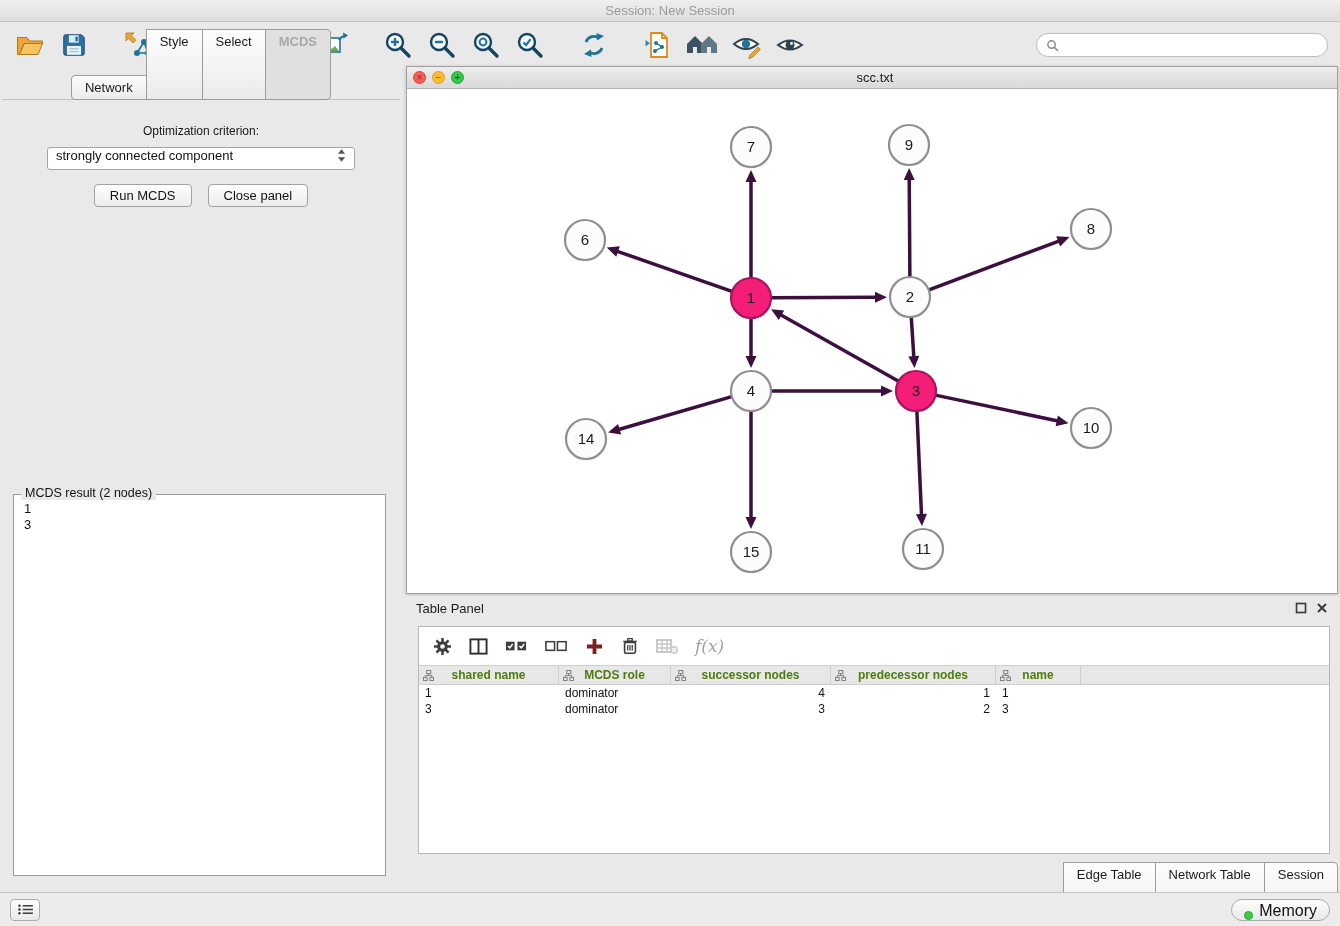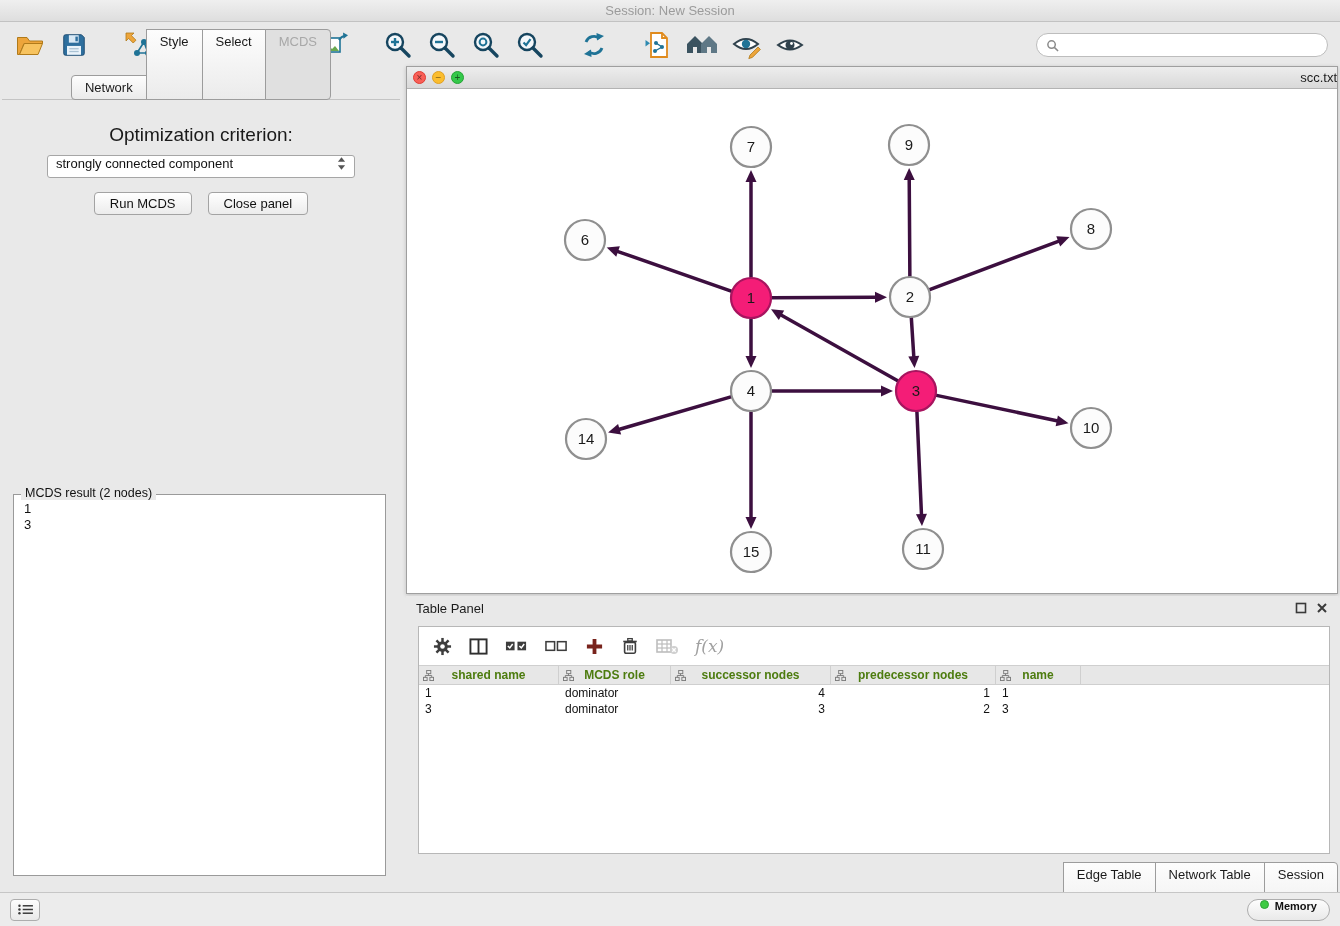--- a/index.html
+++ b/index.html
@@ -25,40 +25,40 @@
   .panel-hdr { height:24px; display:flex; align-items:center; padding:0 10px; font-size:13px; color:#1c1c1c; }
   .hdr-icons { margin-left:auto; display:flex; gap:9px; align-items:center; }
   .hdr-ic { background:none; border:none; display:flex; align-items:center; cursor:pointer; }
   .cp-tabstrip { position:relative; height:28px; margin-top:4px; }
   .cp-tabline { position:absolute; left:0; right:0; bottom:0; height:1px; background:#c4c4c4; }
   .cp-tabs { position:absolute; left:0; right:0; bottom:0; display:flex; justify-content:center; }
   .seg-tab { font-size:13px; padding:4px 13px; border:1px solid #9c9c9c;
     background:linear-gradient(#fdfdfd,#ebebeb); margin-left:-1px; color:#1a1a1a; cursor:pointer; white-space:nowrap; }
   .seg-tab:first-child { border-radius:4px 0 0 4px; margin-left:0;margin-top:46px; }
   .seg-tab:last-child { border-radius:0 4px 4px 0; }
-  .seg-disabled { color:#a8a8a8; background:#e0e0e0; }
+  .seg-disabled { color:#a8a8a8; background:#e0e0e0;font-weight:bold; }
   .seg-selected { color:#b4b4b4; background:#d8d8d8; }
-  .cp-label { text-align:center; margin-top:24px; font-size:19px; color:#1a1a1a; }
+  .cp-label { text-align:center; margin-top:24px; font-size:12px; color:#1a1a1a; }
   .cp-select { margin:9px auto 0; width:308px; height:23px; background:#fff; border:1px solid #a6a6a6;
     border-radius:3px; display:flex; align-items:flex-start; padding:0 8px; font-size:13px; color:#111; cursor:pointer; }
   .cp-btn-row { display:flex; justify-content:center; gap:16px; margin-top:14px; }
   .btn { font-size:13px; padding:3px 15px; border:1px solid #a3a3a3; border-radius:4px;
     background:linear-gradient(#ffffff,#ececec); color:#111; cursor:pointer; }
   .groupbox { position:absolute; left:11px; right:14px; top:426px; bottom:12px;
     border:1px solid #9a9a9a; background:#fff; }
   .legend { position:absolute; top:-9px; left:7px; background:#e9e9e9; padding:0 4px; font-size:12.5px; color:#111; }
   .result-list { padding:6px 0 0 0; }
   .result-line { font-size:13px; padding:0 10px; line-height:16px; color:#111; }
 
   
   .net-window { position:absolute; left:406px; top:66px; width:932px; height:528px;
     border:1px solid #9f9f9f; background:#fff; box-shadow:0 1px 4px rgba(0,0,0,.18); }
   .net-titlebar { height:22px; background:linear-gradient(#ededed,#d9d9d9); border-bottom:1px solid #b3b3b3;
     display:flex; align-items:center; padding:0 6px; position:relative; }
-  .net-title { position:absolute; left:6px; right:0; text-align:right; font-size:13px; color:#1c1c1c; }
+  .net-title { position:absolute; left:6px; right:0; text-align:center; font-size:13px; color:#1c1c1c; }
   .lights { display:flex; gap:6px; z-index:1; }
   .light { width:13px; height:13px; border-radius:50%; font-size:10px; line-height:11px;
     text-align:center; color:rgba(0,0,0,.55); cursor:pointer; }
   .light.red { background:#f95f57; border:1px solid #de3d33; }
   .light.yellow { background:#fbbd2e; border:1px solid #dfa023; }
   .light.green { background:#34c84a; border:1px solid #24a334; }
   .net-canvas { position:absolute; left:0; top:22px; right:0; bottom:0; background:#fff; }
 
   
   .table-panel { position:absolute; left:406px; top:596px; width:932px; height:292px; background:#e9e9e9; }
@@ -75,22 +75,22 @@
   .tr { display:flex; height:16px; cursor:pointer; }
   .td { font-size:12px; line-height:16px; padding:0 6px; color:#111; overflow:hidden; white-space:nowrap; }
   .tp-tabs { position:absolute; left:0; right:0; top:266px; display:flex; justify-content:flex-end; }
 
   
   .statusbar { position:absolute; left:0; top:892px; width:1340px; height:34px; background:#ececec;
     border-top:1px solid #c6c6c6; display:flex; align-items:center; padding:0 10px; }
   .sb-left-btn { width:30px; height:22px; border:1px solid #adadad; border-radius:4px;
     background:linear-gradient(#fdfdfd,#e9e9e9); display:flex; align-items:center; justify-content:center; cursor:pointer; }
   .memory-btn { margin-left:auto; height:22px; border:1px solid #adadad; border-radius:11px;
-    background:linear-gradient(#fdfdfd,#e9e9e9); display:flex; align-items:flex-start; gap:6px;
-    padding:0 12px; font-size:11px; color:#111; cursor:pointer;font-weight:bold; }
+    background:linear-gradient(#fdfdfd,#e9e9e9); display:flex; align-items:flex-end; gap:6px;
+    padding:0 12px; font-size:16px; color:#111; cursor:pointer; }
   .mem-dot { width:9px; height:9px; border-radius:50%; background:#3ecb44; border:1px solid #2da335; }
 </style>
 </head>
 <body>
 
 <div class="titlebar">
   <span>Session: New Session</span>
 </div>
 
 <div class="toolbar">

